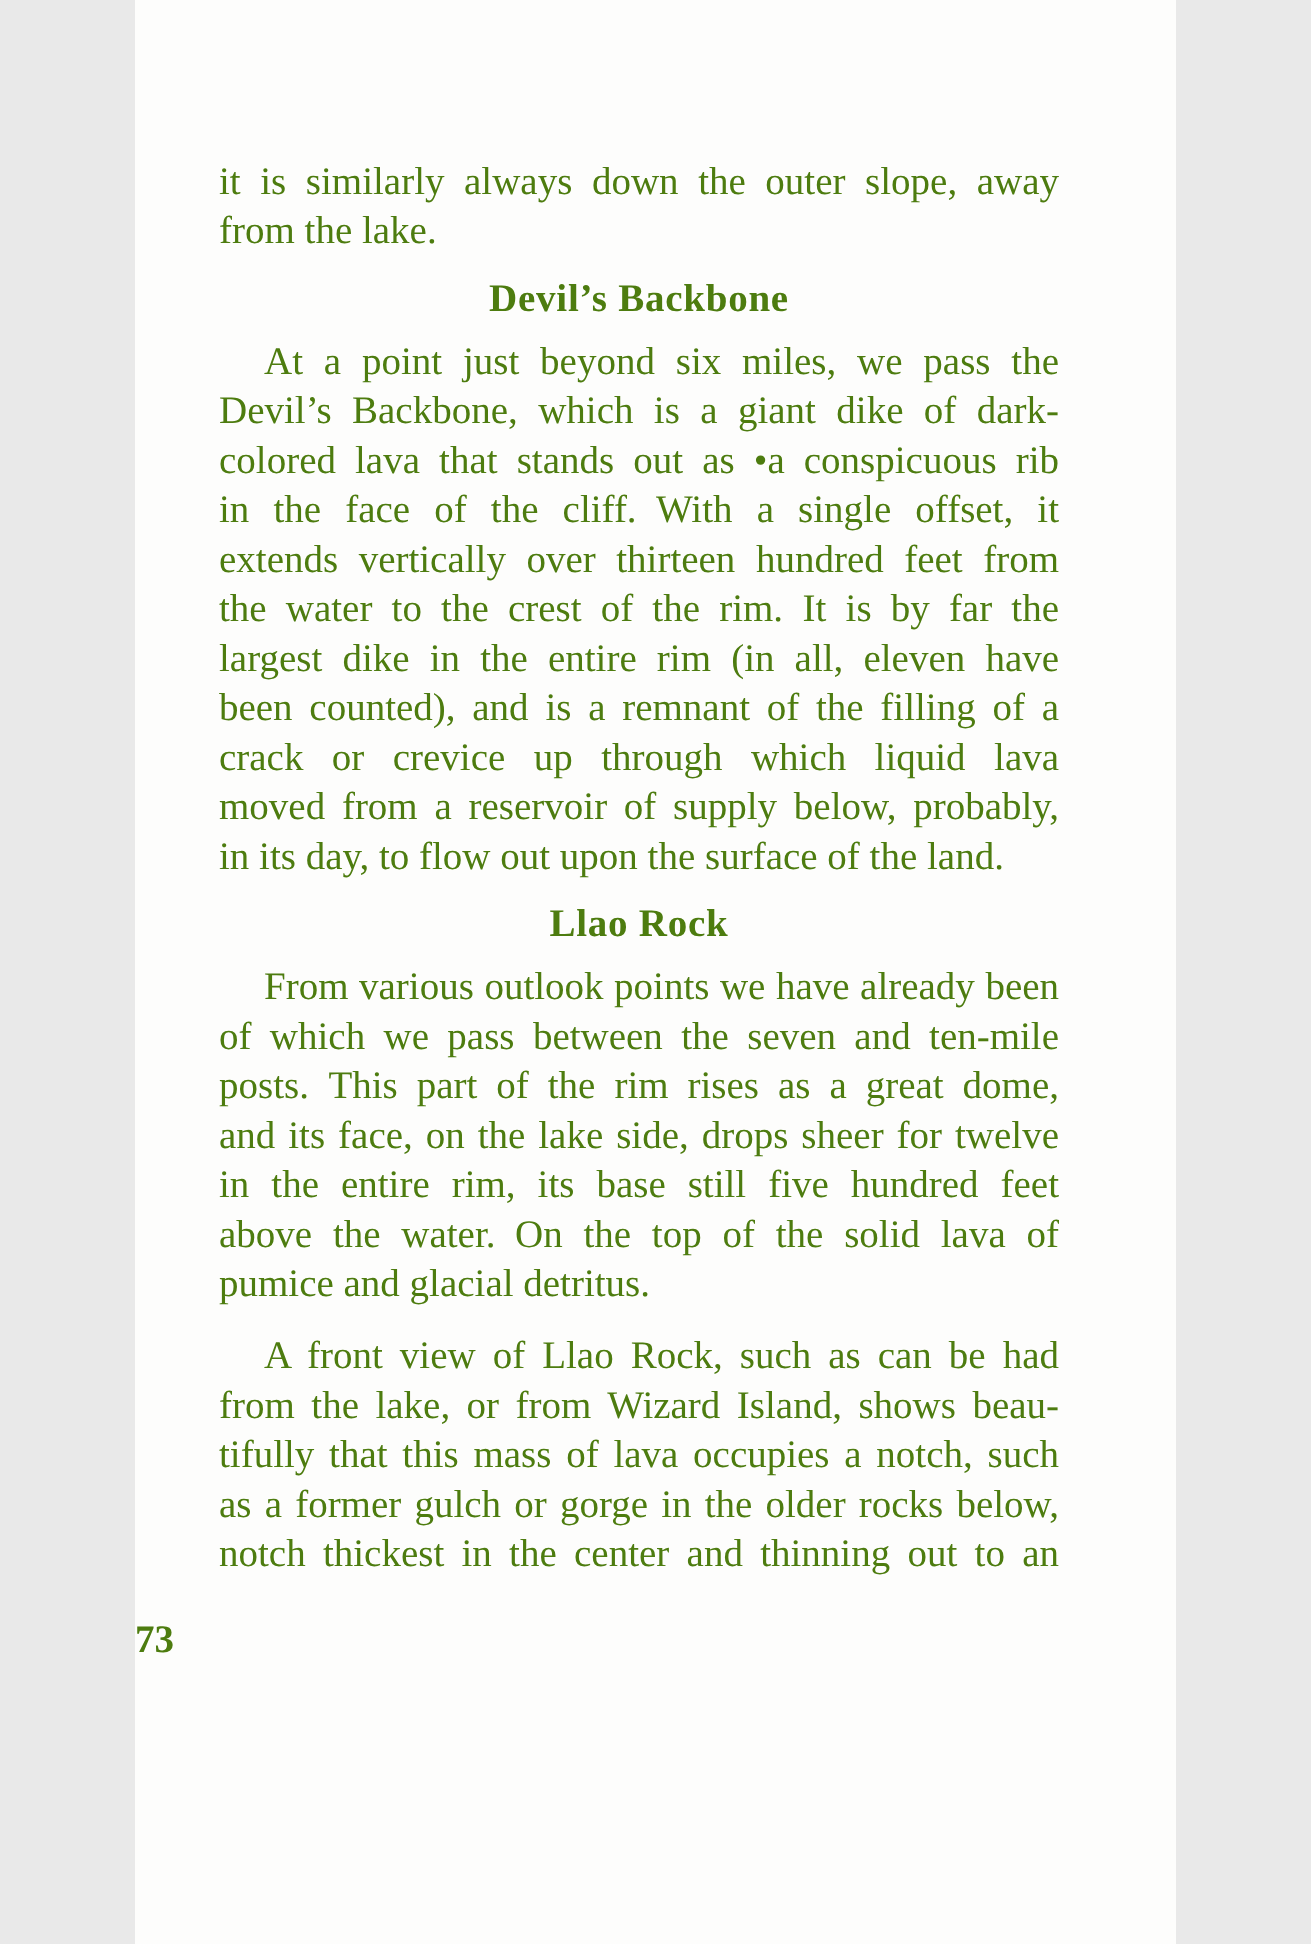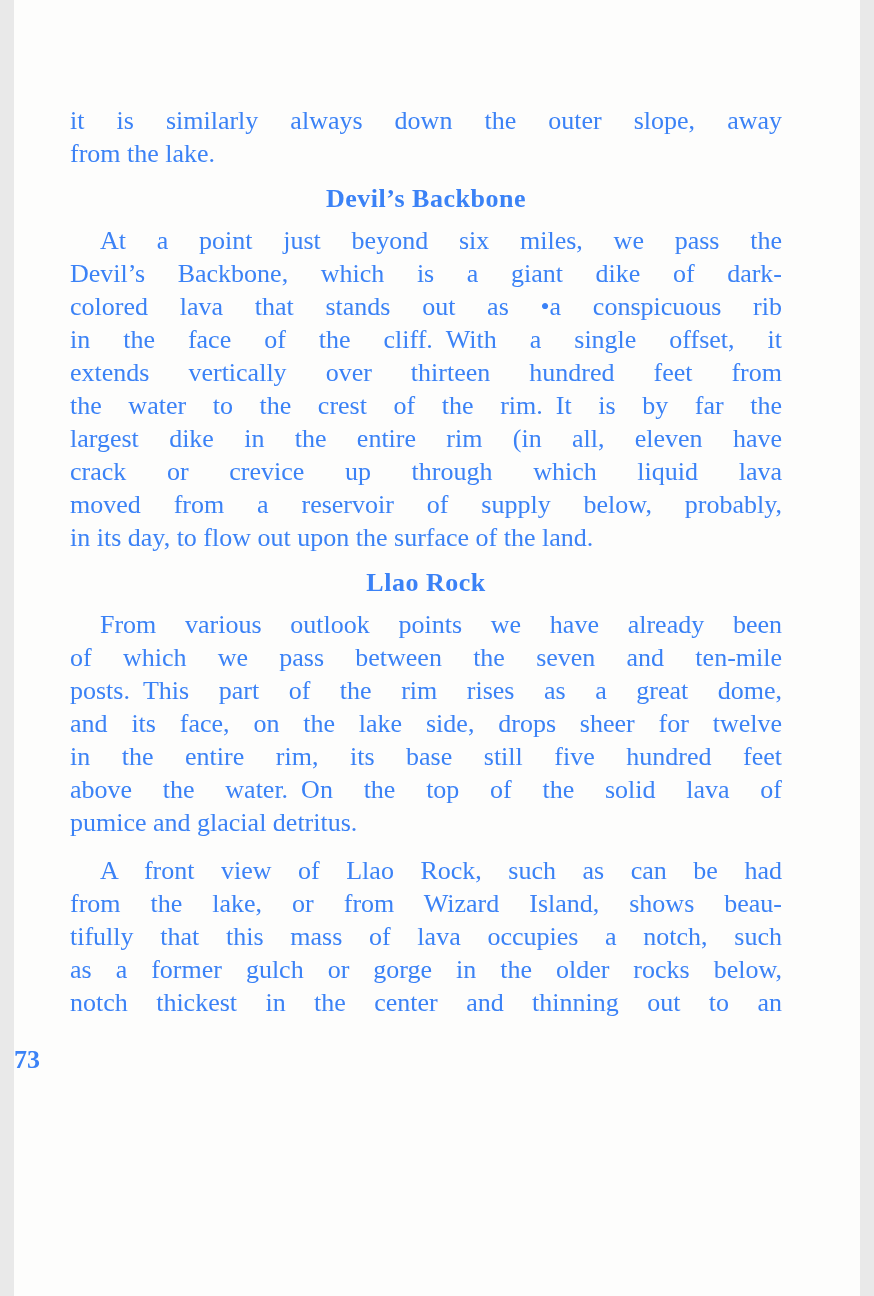--- a/index.html
+++ b/index.html
@@ -1,22 +1,22 @@
 <!DOCTYPE html>
 <html><head>
 <meta charset="utf-8">
 <style>
   html, body { margin: 0; padding: 0; background: #e9e9e9; }
   .page {
     position: relative;
-    width: 846px;
+    width: 694px;
     height: 1296px;
     margin: 0 auto;
     background: #fdfdfc;
-    color: #3b82f6;
+    color: #4d7c0f;
     font-family: "Liberation Serif", serif;
     overflow: hidden;
   }
   .text-column {
     padding: 104px 78px 0 56px;
   }
   .line {
     font-size: 26px;
     line-height: 33px;
     white-space: normal;
@@ -56,20 +56,21 @@
       </div>
       <div class="heading">Devil’s Backbone</div>
       <div class="para">
         <div class="line justify indent">At a point just beyond six miles, we pass the</div>
         <div class="line justify">Devil’s Backbone, which is a giant dike of dark-</div>
         <div class="line justify">colored lava that stands out as •a conspicuous rib</div>
         <div class="line justify">in the face of the cliff. With a single offset, it</div>
         <div class="line justify">extends vertically over thirteen hundred feet from</div>
         <div class="line justify">the water to the crest of the rim. It is by far the</div>
         <div class="line justify">largest dike in the entire rim (in all, eleven have</div>
+        <div class="line justify">been counted), and is a remnant of the filling of a</div>
         <div class="line justify">crack or crevice up through which liquid lava</div>
         <div class="line justify">moved from a reservoir of supply below, probably,</div>
         <div class="line">in its day, to flow out upon the surface of the land.</div>
       </div>
       <div class="heading">Llao Rock</div>
       <div class="para">
         <div class="line justify indent">From various outlook points we have already been</div>
         <div class="line justify">of which we pass between the seven and ten-mile</div>
         <div class="line justify">posts. This part of the rim rises as a great dome,</div>
         <div class="line justify">and its face, on the lake side, drops sheer for twelve</div>

